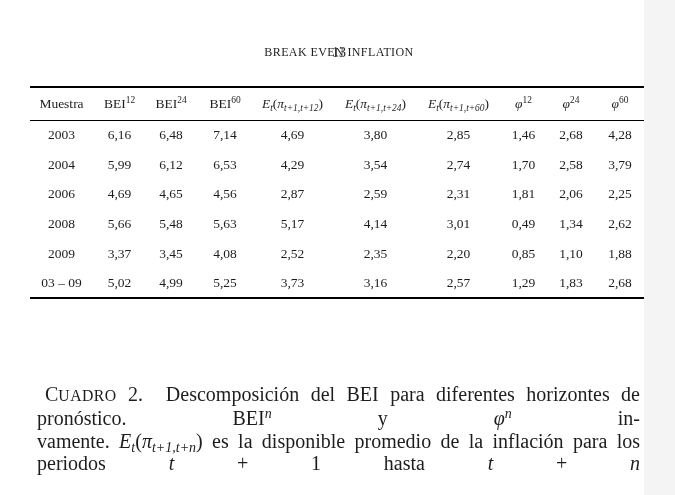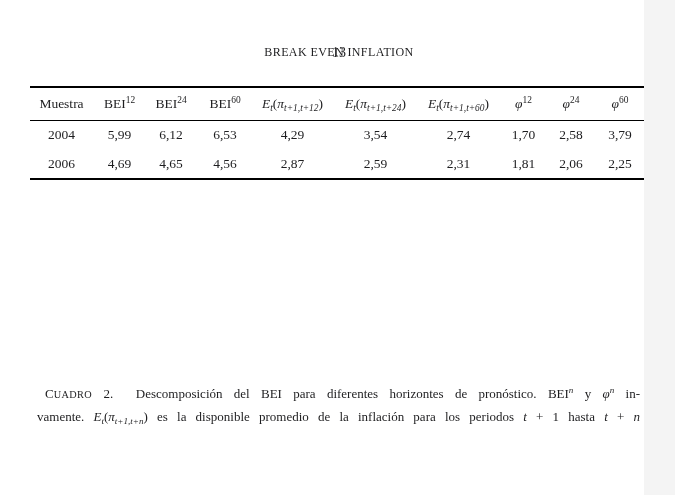--- a/index.html
+++ b/index.html
@@ -31,21 +31,21 @@
     border-bottom:2px solid var(--rule);
   }
   table.bei thead tr{height:33px;border-bottom:1.3px solid var(--rule);margin-top:20px;}
   table.bei tbody tr{height:29.7px;}
   table.bei th,table.bei td{
     font-weight:normal;text-align:center;vertical-align:middle;
     font-size:13.5px;padding:0;white-space:nowrap;overflow:visible;
   }
   .caption{
     position:absolute;left:37px;top:383px;width:603px;
-    font-size:13px;line-height:22.4px;
+    font-size:20px;line-height:22.4px;
   }
   .cap-line{white-space:normal;}
   .cap-just{text-align:justify;text-align-last:justify;}
   .cap-first{text-indent:8px;}
   .it{font-style:italic;}
   .sup{font-size:70%;position:relative;top:-0.5em;line-height:0;}
   .sub{font-size:70%;position:relative;top:0.3em;line-height:0;}
   .sm{font-size:79%;letter-spacing:0.4px;}
 </style>
 </head>
@@ -79,20 +79,32 @@
           <th><span class="it">E</span><span class="it sub">t</span><span>(</span><span class="it">π</span><span class="it sub">t+1,t+12</span><span>)</span></th>
           <th><span class="it">E</span><span class="it sub">t</span><span>(</span><span class="it">π</span><span class="it sub">t+1,t+24</span><span>)</span></th>
           <th><span class="it">E</span><span class="it sub">t</span><span>(</span><span class="it">π</span><span class="it sub">t+1,t+60</span><span>)</span></th>
           <th><span class="it">φ</span><span class="sup">12</span></th>
           <th><span class="it">φ</span><span class="sup">24</span></th>
           <th><span class="it">φ</span><span class="sup">60</span></th>
         </tr>
       </thead>
       <tbody>
           <tr>
+            <td>2003</td>
+            <td>6,16</td>
+            <td>6,48</td>
+            <td>7,14</td>
+            <td>4,69</td>
+            <td>3,80</td>
+            <td>2,85</td>
+            <td>1,46</td>
+            <td>2,68</td>
+            <td>4,28</td>
+          </tr>
+          <tr>
             <td>2004</td>
             <td>5,99</td>
             <td>6,12</td>
             <td>6,53</td>
             <td>4,29</td>
             <td>3,54</td>
             <td>2,74</td>
             <td>1,70</td>
             <td>2,58</td>
             <td>3,79</td>
@@ -102,20 +114,56 @@
             <td>4,69</td>
             <td>4,65</td>
             <td>4,56</td>
             <td>2,87</td>
             <td>2,59</td>
             <td>2,31</td>
             <td>1,81</td>
             <td>2,06</td>
             <td>2,25</td>
           </tr>
+          <tr>
+            <td>2008</td>
+            <td>5,66</td>
+            <td>5,48</td>
+            <td>5,63</td>
+            <td>5,17</td>
+            <td>4,14</td>
+            <td>3,01</td>
+            <td>0,49</td>
+            <td>1,34</td>
+            <td>2,62</td>
+          </tr>
+          <tr>
+            <td>2009</td>
+            <td>3,37</td>
+            <td>3,45</td>
+            <td>4,08</td>
+            <td>2,52</td>
+            <td>2,35</td>
+            <td>2,20</td>
+            <td>0,85</td>
+            <td>1,10</td>
+            <td>1,88</td>
+          </tr>
+          <tr>
+            <td>03 – 09</td>
+            <td>5,02</td>
+            <td>4,99</td>
+            <td>5,25</td>
+            <td>3,73</td>
+            <td>3,16</td>
+            <td>2,57</td>
+            <td>1,29</td>
+            <td>1,83</td>
+            <td>2,68</td>
+          </tr>
         </tbody>
     </table>
   </div>
 
   <div class="caption">
     <div class="cap-line cap-just cap-first"><span>C</span><span class="sm">UADRO</span><span> 2.&nbsp; Descomposición del BEI para diferentes horizontes de pronóstico. BEI</span><span class="it sup">n</span><span> y </span><span class="it">φ</span><span class="it sup">n</span><span> in-</span></div>
     <div class="cap-line cap-just"><span>vamente. </span><span class="it">E</span><span class="it sub">t</span><span>(</span><span class="it">π</span><span class="it sub">t+1,t+n</span><span>) es la disponible promedio de la inflación para los periodos </span><span class="it">t</span><span> + 1 hasta </span><span class="it">t</span><span> + </span><span class="it">n</span></div>
   </div>
 
 </div>

